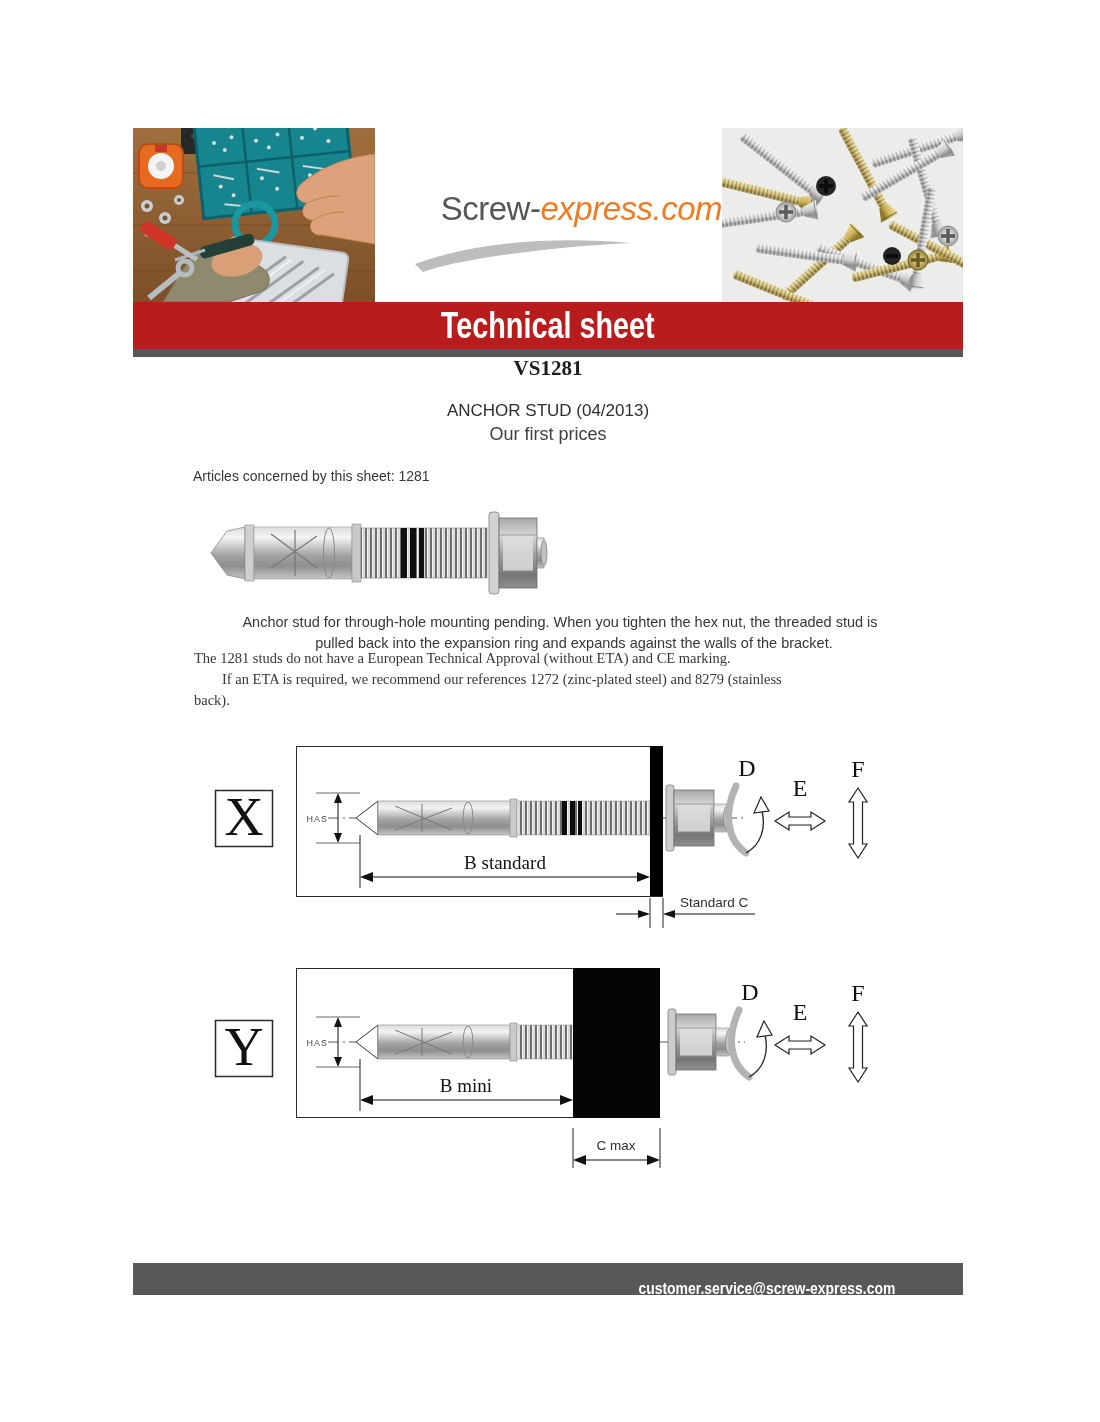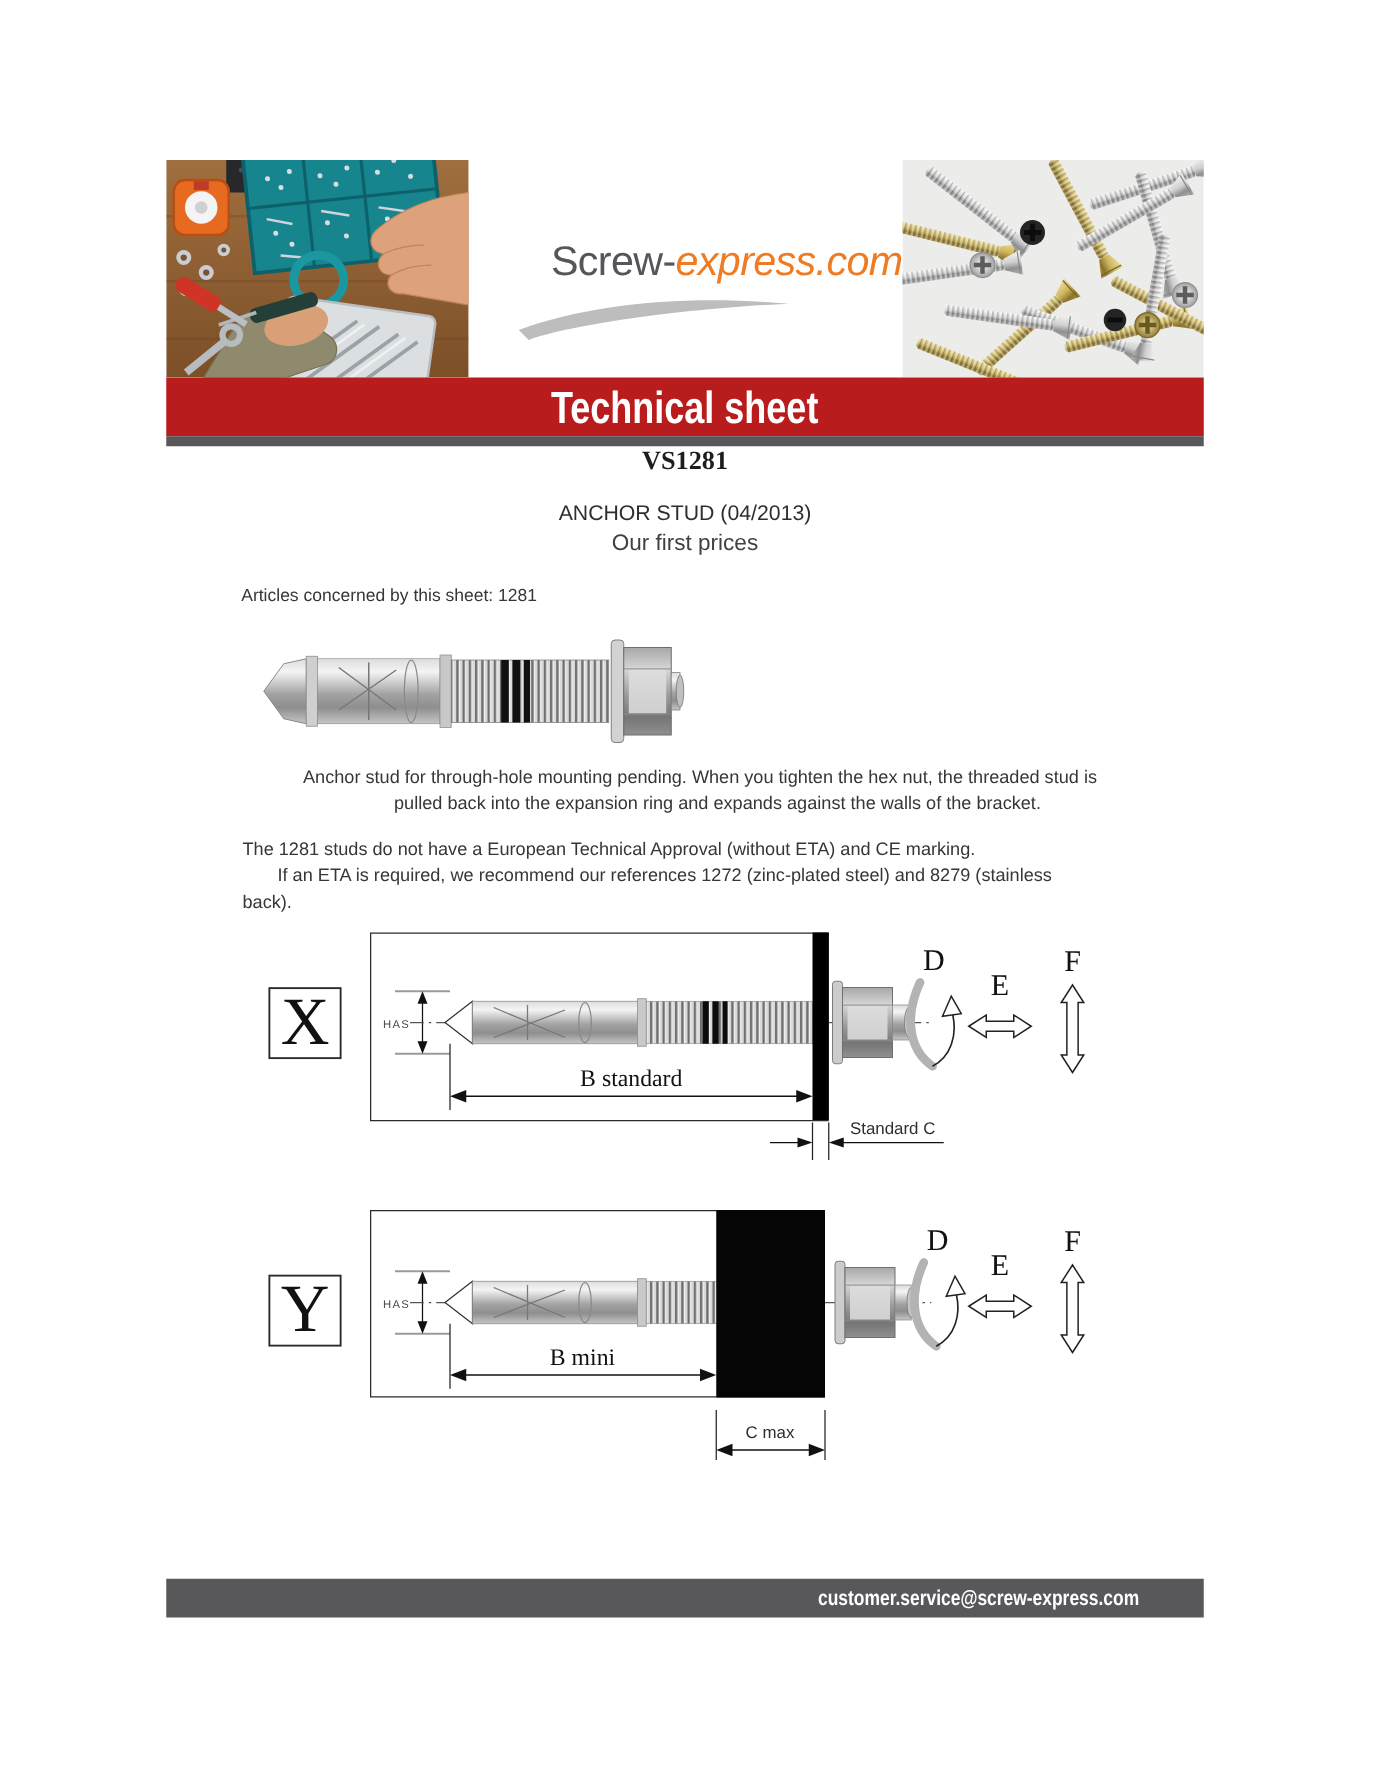--- a/index.html
+++ b/index.html
@@ -22,33 +22,33 @@
   #divider{left:133px;top:349px;width:830px;height:8px;background:#58585a;}
   
   #doc-code{left:133px;top:356px;width:830px;text-align:center;
             font-family:"Liberation Serif",serif;font-weight:700;font-size:21px;color:#1d1d1d;}
   #product-title{left:133px;top:401px;width:830px;text-align:center;font-size:17px;color:#2e2e2e;}
   #product-tagline{left:133px;top:424px;width:830px;text-align:center;font-size:18px;color:#414141;}
   #articles-line{left:193px;top:468px;font-size:14px;color:#363636;}
   
   .para{font-size:14.5px;line-height:21px;color:#363636;}
   #para-intro{left:190px;top:612px;width:740px;text-align:center;}
-  #para-eta{left:194px;top:670px;width:740px;}
+  #para-eta{left:194px;top:648px;width:740px;font-family:Liberation Serif, serif;}
   .ind{padding-left:5px;margin-left:23px;}
   
   .svgserif{font-family:"Liberation Serif",serif;fill:#111;}
   .svgsans{font-family:"Liberation Sans",sans-serif;}
   .lbl-big{font-size:54px;}
   .lbl-mid{font-size:24px;}
   .dim-serif{font-size:19px;}
   .dim-sans{font-size:13.5px;fill:#2e2e2e;}
   .has-txt{font-size:9px;letter-spacing:1px;fill:#4a4a4a;}
   
   #footer{left:133px;top:1263px;width:830px;height:31px;background:#58585a;
-          display:flex;align-items:center;justify-content:flex-end;padding:0;box-sizing:border-box;}
+          display:flex;align-items:flex-start;justify-content:flex-end;padding:16px;box-sizing:border-box;}
   #footer span{color:#fff;font-weight:700;font-size:17px;margin-right:52px;display:inline-block;
                transform:scaleX(.82);transform-origin:right center;}
 </style>
 </head>
 <body>
 
 <div id="canvas">
 
   <svg width="0" height="0" style="position:absolute" aria-hidden="true">
     <defs>

